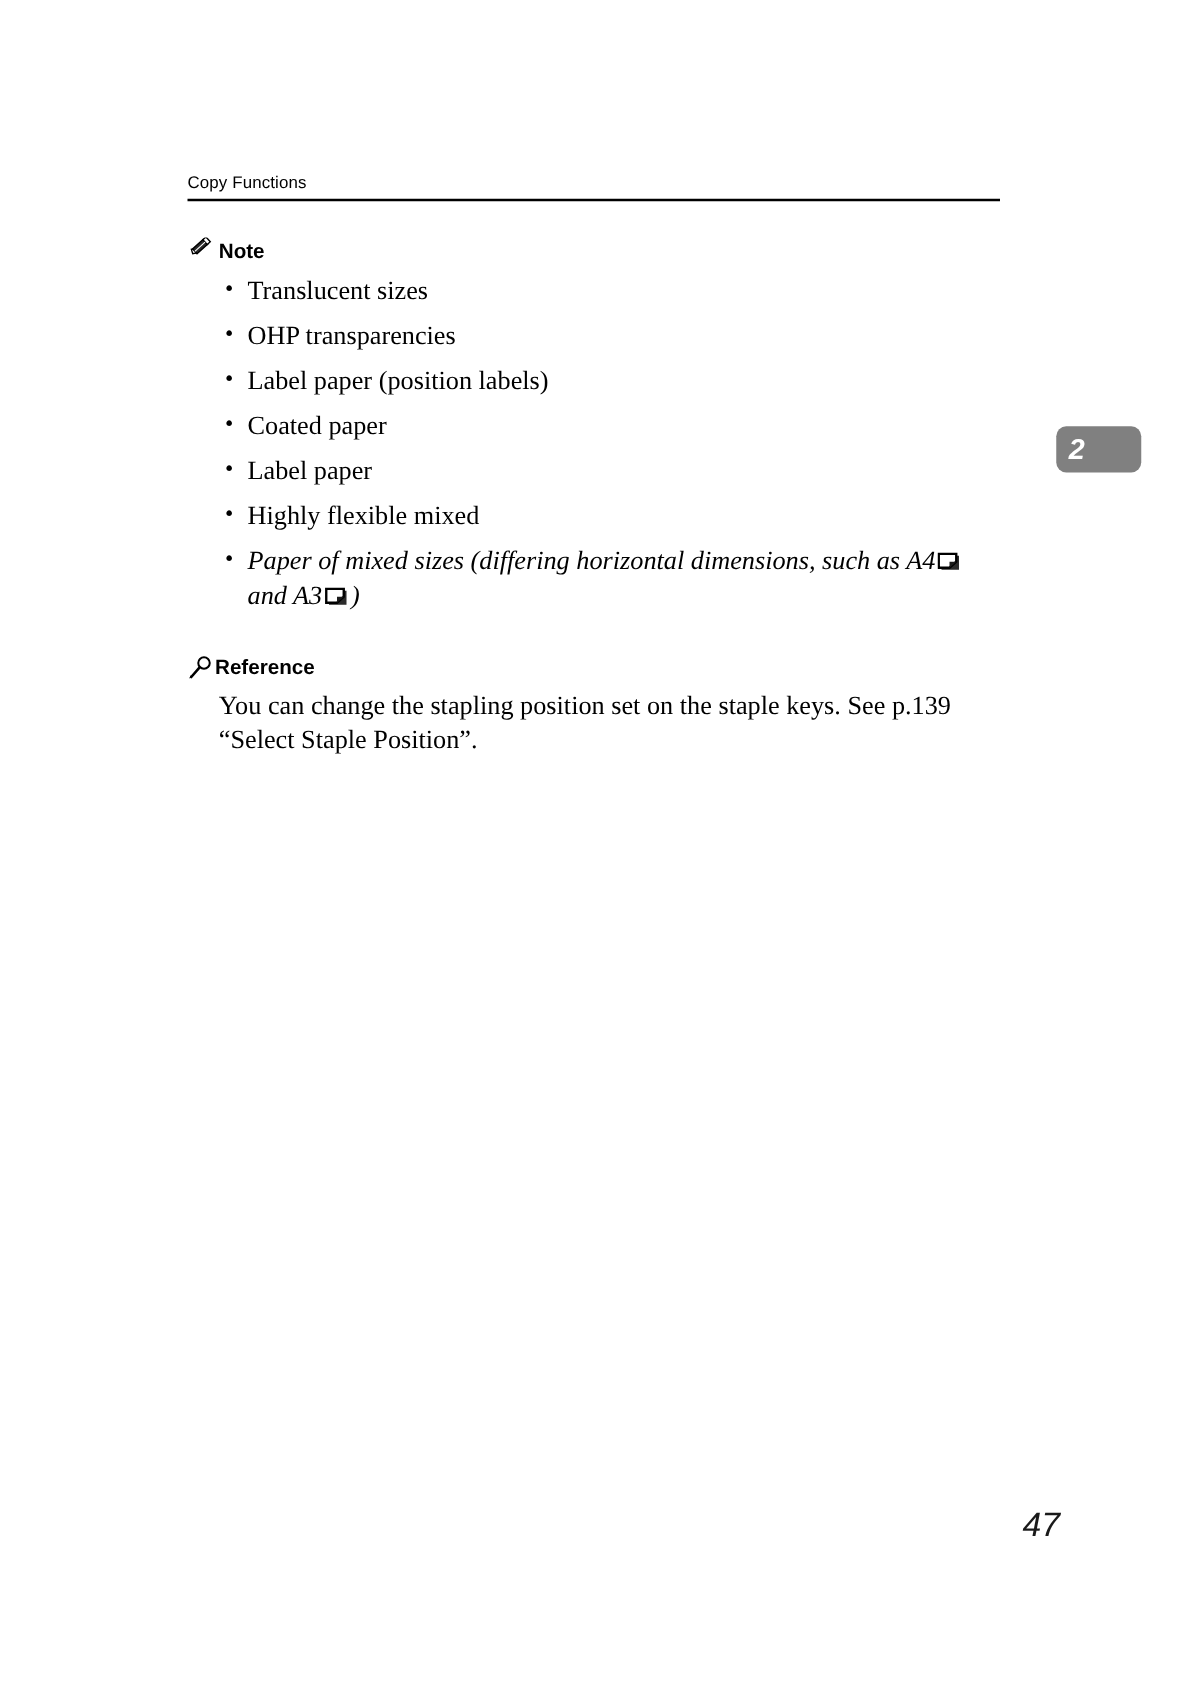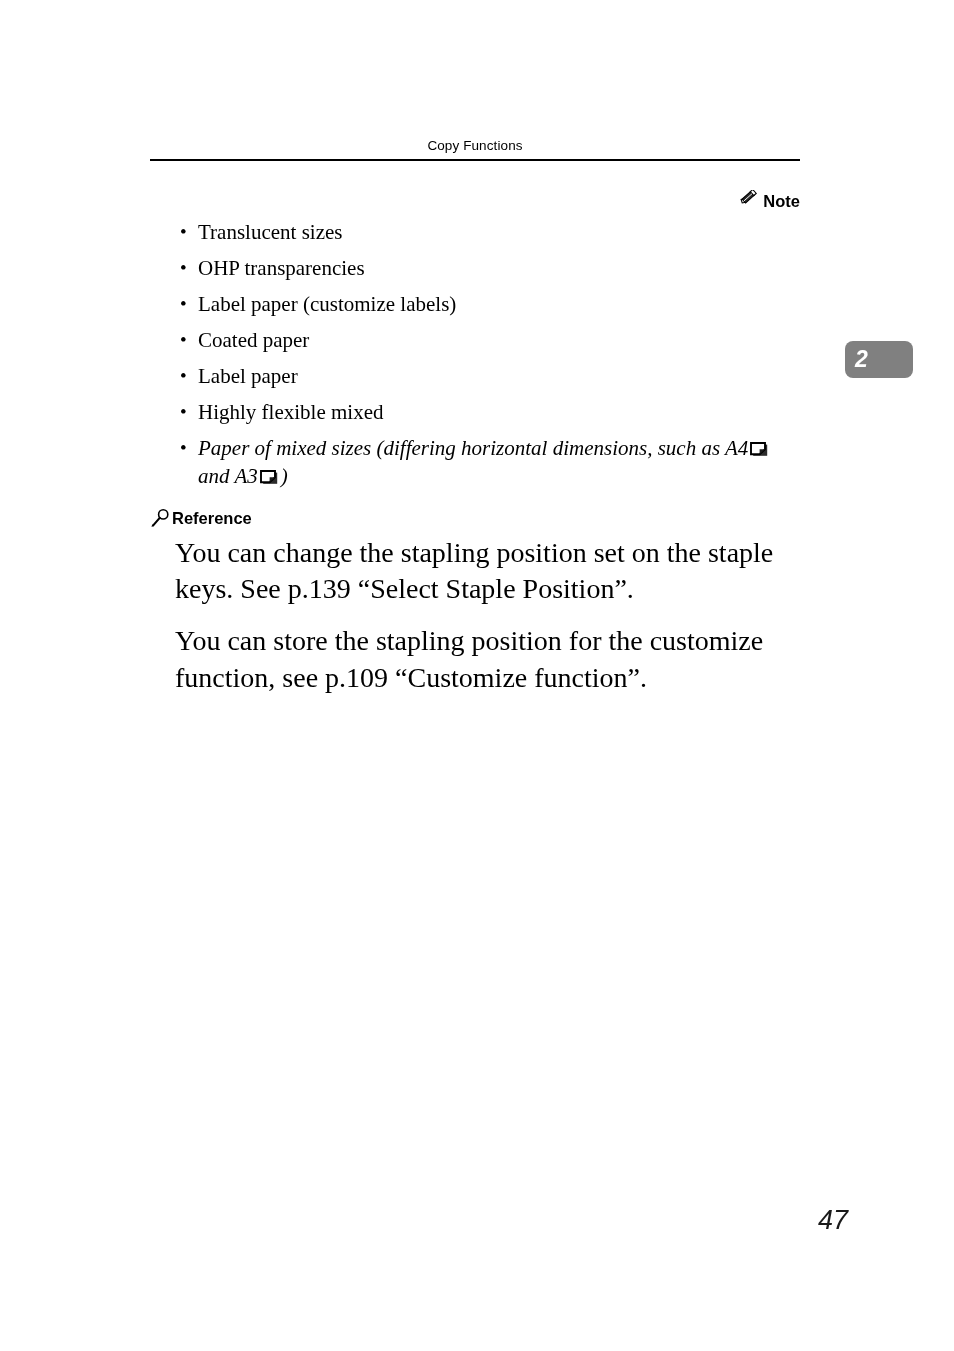--- a/index.html
+++ b/index.html
@@ -16,21 +16,21 @@
     color: #000000;
     -webkit-font-smoothing: antialiased;
   }
 
   
   .running-head {
     position: absolute;
     left: 150px;
     top: 138px;
     width: 650px;
-    text-align: center;
+    text-align: left;
     font-family: "Liberation Sans", sans-serif;
     font-size: 13.5px;
     letter-spacing: 0.1px;
     color: #000;
   }
   .head-rule {
     position: absolute;
     left: 150px;
     top: 159px;
     width: 650px;
@@ -83,22 +83,22 @@
     display: inline-block;
     width: 23px;
     height: 20px;
     flex: 0 0 23px;
     position: relative;
   }
   .section-head .head-text {
     display: inline-block;
     padding-bottom: 1px;
   }
-  .head-note   { margin-left: 2px; justify-content: flex-end; }
-  .head-ref    { margin-top: 18px; margin-left: 0px; }
+  .head-note   { margin-left: 2px; }
+  .head-ref    { margin-top: 34px; margin-left: 0px; }
   .head-ref .glyph { width: 22px; flex: 0 0 22px; }
 
   
   .cb-item {
     display: flex;
     margin-top: 6px;
     font-size: 21px;
     line-height: 1.30;
   }
   .cb-item .cb-glyph {
@@ -131,21 +131,21 @@
   .bullets li .li-text {
     flex: 1 1 auto;
     text-indent: 0;
   }
   .bullets li.wide .li-text { max-width: 620px; font-style: italic; }
 
   
   .ref-para {
     margin: 7px 0 0 25px;
     width: 625px;
-    font-size: 28px;
+    font-size: 21px;
     line-height: 1.30;
   }
   .ref-para + .ref-para { margin-top: 16px; }
 
   
   .page-number {
     position: absolute;
     left: 0;
     top: 1205px;
     width: 848px;
@@ -200,21 +200,21 @@
     <li>
       <span class="dot">•</span>
       <span class="li-text">Translucent sizes</span>
     </li>
     <li>
       <span class="dot">•</span>
       <span class="li-text">OHP transparencies</span>
     </li>
     <li>
       <span class="dot">•</span>
-      <span class="li-text">Label paper (customize labels)</span>
+      <span class="li-text">Label paper (position labels)</span>
     </li>
     <li>
       <span class="dot">•</span>
       <span class="li-text">Coated paper</span>
     </li>
     <li>
       <span class="dot">•</span>
       <span class="li-text">Label paper</span>
     </li>
     <li>
@@ -243,17 +243,16 @@
       <svg width="22" height="20" viewBox="0 0 22 20">
         <circle cx="13.2" cy="6.4" r="4.6" fill="#ffffff" stroke="#000" stroke-width="1.6"></circle>
         <path d="M9.7,9.9 L3.0,17.6" stroke="#000" stroke-width="2.1" stroke-linecap="round"></path>
         <path d="M3.4,17.2 L1.2,19.0 L2.6,16.2 Z" fill="#000"></path>
       </svg>
     </span>
     <span class="head-text">Reference</span>
   </div>
 
   <div class="ref-para">You can change the stapling position set on the staple keys. See p.139 “Select Staple Position”.</div>
-  <div class="ref-para">You can store the stapling position for the customize function, see p.109 “Customize function”.</div>
 
 </div>
 
 <div class="page-number">47</div>
 
 </body></html>

